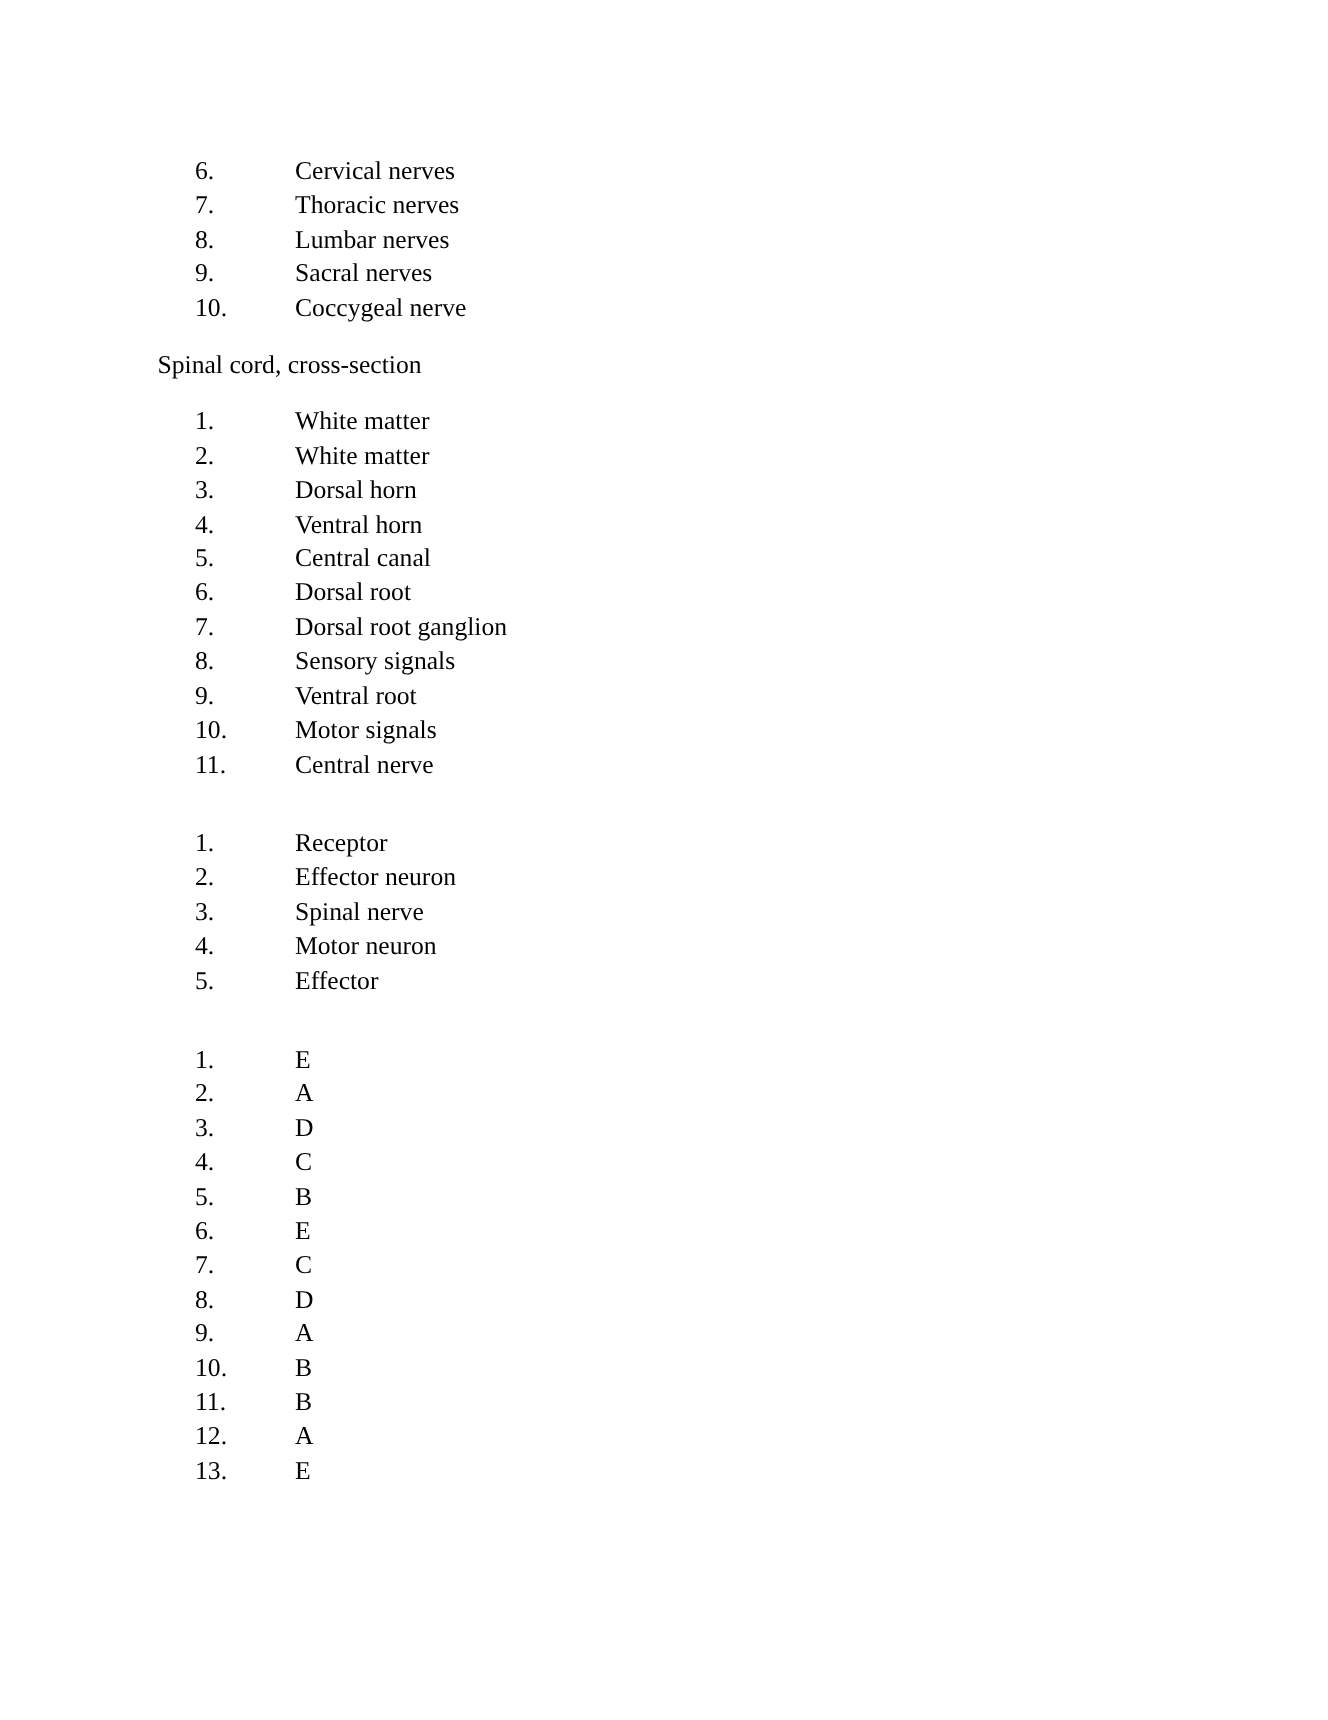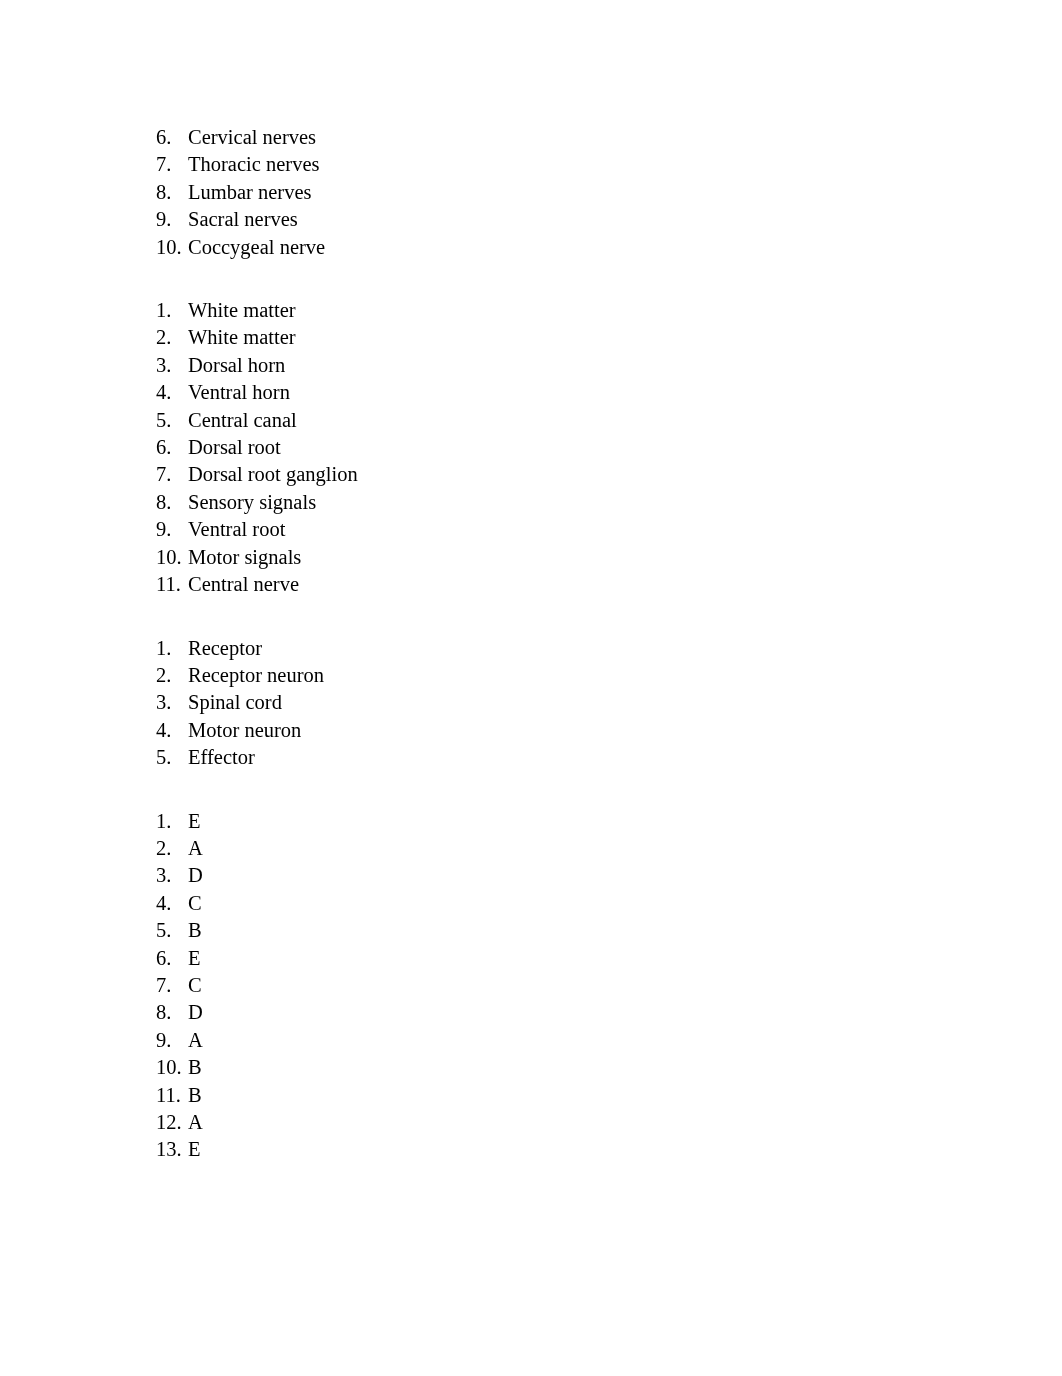--- a/index.html
+++ b/index.html
@@ -53,20 +53,21 @@
     position: absolute;
     left: 30px;
     top: 0;
     width: 44px;
     text-align: left;
     font-size: 20.5px;
     line-height: 27.4px;
   }
   ol.doc-list > li > .item-text {
     display: inline-block;
+    margin-left: 48px;
   }
   
   .gap-before-heading { height: 18px; }
   .gap-after-heading  { height: 18px; }
 </style>
 </head>
 <body>
 
 <div class="page">
   <div class="doc-body">
@@ -74,20 +75,21 @@
     <ol class="doc-list" id="list-spinal_nerves_continued">
         <li><span class="marker">6.</span><span class="item-text">Cervical nerves</span></li>
         <li><span class="marker">7.</span><span class="item-text">Thoracic nerves</span></li>
         <li><span class="marker">8.</span><span class="item-text">Lumbar nerves</span></li>
         <li><span class="marker">9.</span><span class="item-text">Sacral nerves</span></li>
         <li><span class="marker">10.</span><span class="item-text">Coccygeal nerve</span></li>
       </ol>
 
     <div class="gap-before-heading"></div>
 
+    <p class="section-heading">Spinal cord, cross-section</p>
 
     <div class="gap-after-heading"></div>
 
     <ol class="doc-list" id="list-spinal_cord_cross_section">
         <li><span class="marker">1.</span><span class="item-text">White matter</span></li>
         <li><span class="marker">2.</span><span class="item-text">White matter</span></li>
         <li><span class="marker">3.</span><span class="item-text">Dorsal horn</span></li>
         <li><span class="marker">4.</span><span class="item-text">Ventral horn</span></li>
         <li><span class="marker">5.</span><span class="item-text">Central canal</span></li>
         <li><span class="marker">6.</span><span class="item-text">Dorsal root</span></li>
@@ -98,22 +100,22 @@
         <li><span class="marker">11.</span><span class="item-text">Central nerve</span></li>
       </ol>
 
     <div class="gap-before-heading"></div>
 
 
     <div class="gap-after-heading"></div>
 
     <ol class="doc-list" id="list-reflex_pathway">
         <li><span class="marker">1.</span><span class="item-text">Receptor</span></li>
-        <li><span class="marker">2.</span><span class="item-text">Receptor neuron</span></li>
-        <li><span class="marker">3.</span><span class="item-text">Spinal cord</span></li>
+        <li><span class="marker">2.</span><span class="item-text">Effector neuron</span></li>
+        <li><span class="marker">3.</span><span class="item-text">Spinal nerve</span></li>
         <li><span class="marker">4.</span><span class="item-text">Motor neuron</span></li>
         <li><span class="marker">5.</span><span class="item-text">Effector</span></li>
       </ol>
 
     <div class="gap-before-heading"></div>
 
 
     <div class="gap-after-heading"></div>
 
     <ol class="doc-list" id="list-terminology">

